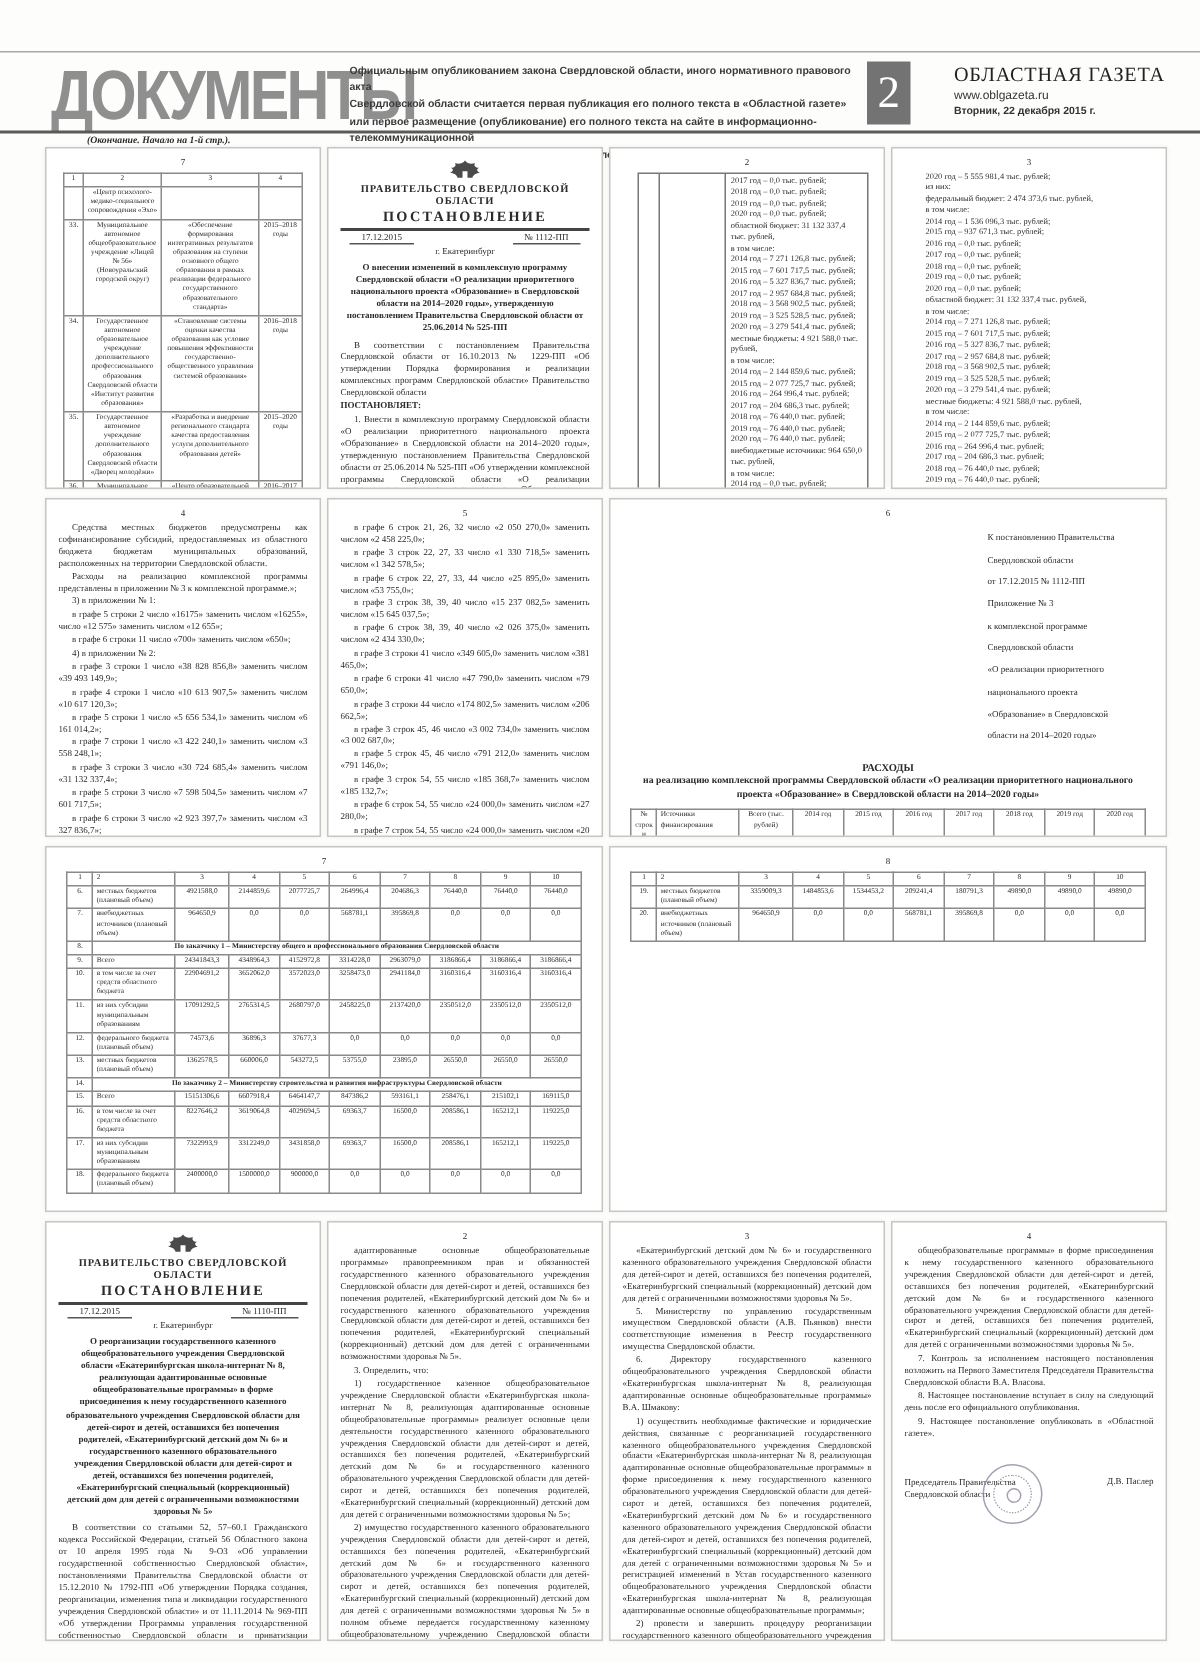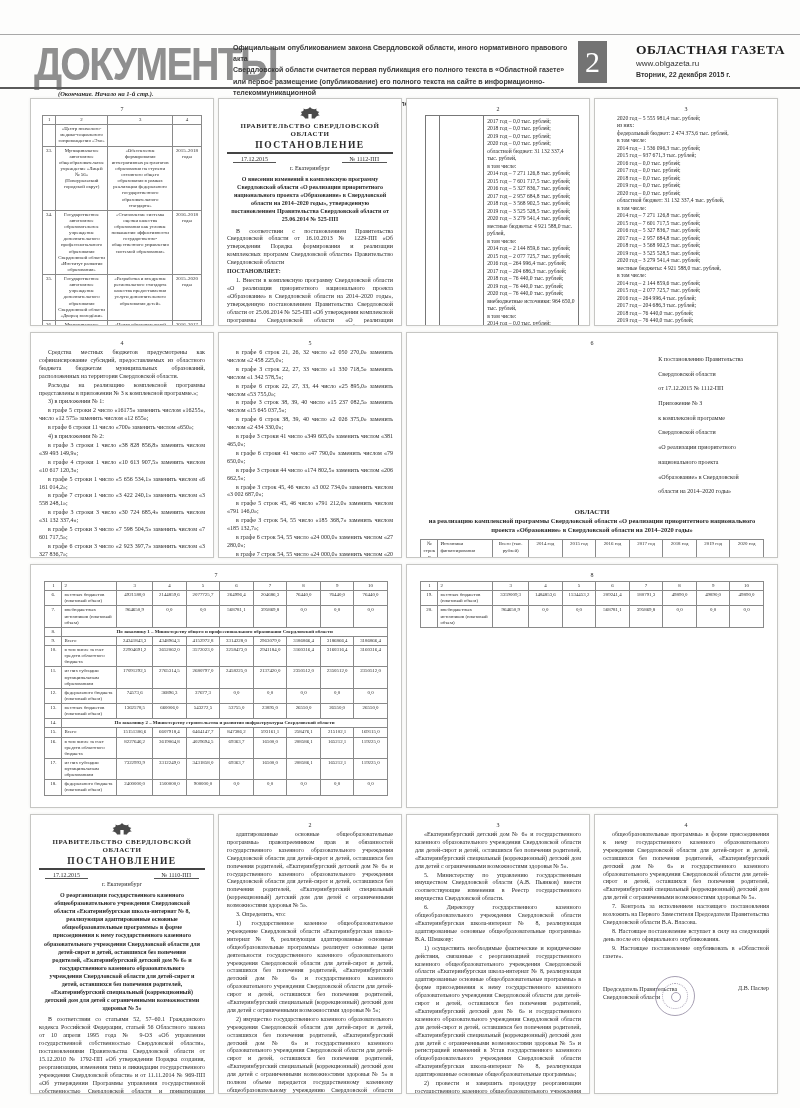--- a/index.html
+++ b/index.html
@@ -3,21 +3,21 @@
 <meta charset="utf-8">
 <style>
   html,body{margin:0;padding:0;}
   body{width:800px;height:1108px;background:#fdfdfc;font-family:"Liberation Serif",serif;color:#2b2b2b;position:relative;overflow:hidden;}
   
   .rule-top{position:absolute;left:0;top:34px;width:800px;height:1px;background:#a8a8a8;}
   .rule-bottom{position:absolute;left:0;top:87px;width:800px;height:2px;background:#5a5a5a;}
   .doc-logo{position:absolute;left:34px;top:38px;font-family:"Liberation Sans",sans-serif;font-weight:bold;font-size:43px;letter-spacing:-2px;color:#8f8f8f;transform:scale(0.92,1.08);transform-origin:left top;}
   .legal{position:absolute;left:233px;top:42px;width:338px;font-family:"Liberation Sans",sans-serif;font-size:7px;font-weight:bold;line-height:1.6;color:#3a3a3a;}
   .pagebox{position:absolute;left:578px;top:41px;width:29px;height:42px;background:#737373;color:#fff;display:flex;align-items:center;justify-content:center;font-size:30px;font-family:"Liberation Serif",serif;}
-  .paper-name{position:absolute;left:636px;top:42px;font-size:13.5px;font-weight:bold;letter-spacing:0.5px;color:#222;}
+  .paper-name{position:absolute;left:636px;top:42px;font-size:13.5px;font-weight:normal;letter-spacing:0.5px;color:#222;}
   .paper-site{position:absolute;left:636px;top:59px;font-family:"Liberation Sans",sans-serif;font-size:8px;color:#333;}
   .paper-date{position:absolute;left:636px;top:71px;font-family:"Liberation Sans",sans-serif;font-size:7px;font-weight:bold;color:#333;}
   .cont-note{position:absolute;left:58px;top:90px;font-size:6.5px;font-weight:bold;font-style:italic;}
   
   .c{position:absolute;background:#fff;border:1px solid #c6c6c3;box-shadow:0 0 3px rgba(0,0,0,.07);padding:7px 8px;box-sizing:border-box;overflow:hidden;}
   .pgnum{text-align:center;font-size:6px;margin:0 0 3px 0;}
   .org{font-size:7px;font-weight:bold;text-align:center;letter-spacing:0.6px;margin:1px 0 2px 0;}
   .ptype{font-size:9.5px;font-weight:bold;text-align:center;letter-spacing:1.5px;margin:0 0 2px 0;}
   .hrule{height:2px;background:#444;margin:1px 0 2px 0;}
   .meta{display:flex;justify-content:space-between;font-size:6px;margin:2px 6px 1px 6px;}
@@ -264,21 +264,21 @@
         <p class="appref"></p>
         <p class="appref">Приложение № 3</p>
         <p class="appref">к комплексной программе</p>
         <p class="appref">Свердловской области</p>
         <p class="appref">«О реализации приоритетного</p>
         <p class="appref">национального проекта</p>
         <p class="appref">«Образование» в Свердловской</p>
         <p class="appref">области на 2014–2020 годы»</p>
       </div>
   </div>
-  <p class="bigtitle">ОБЛАСТИ</p>
+  <p class="bigtitle">РАСХОДЫ</p>
   <p class="subtitle">на реализацию комплексной программы Свердловской области «О реализации приоритетного национального проекта «Образование» в Свердловской области на 2014–2020 годы»</p>
   <table class="t" style="width:97%;margin:0 auto;">
     <colgroup>
         <col style="width:5%">
         <col style="width:16%">
         <col style="width:10.5%">
         <col style="width:9.8%">
         <col style="width:9.8%">
         <col style="width:9.8%">
         <col style="width:9.8%">

